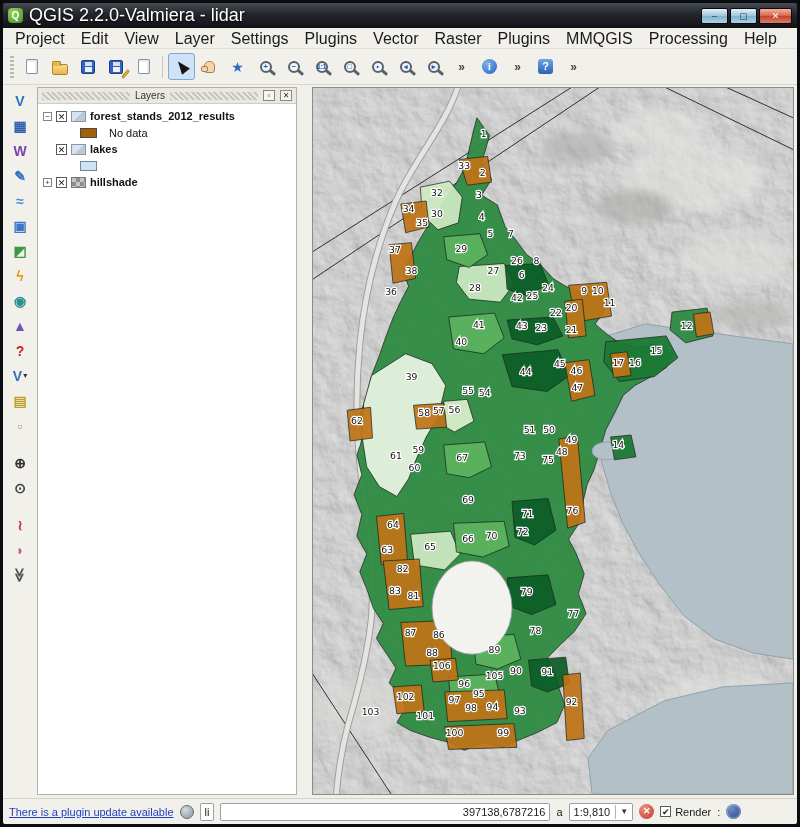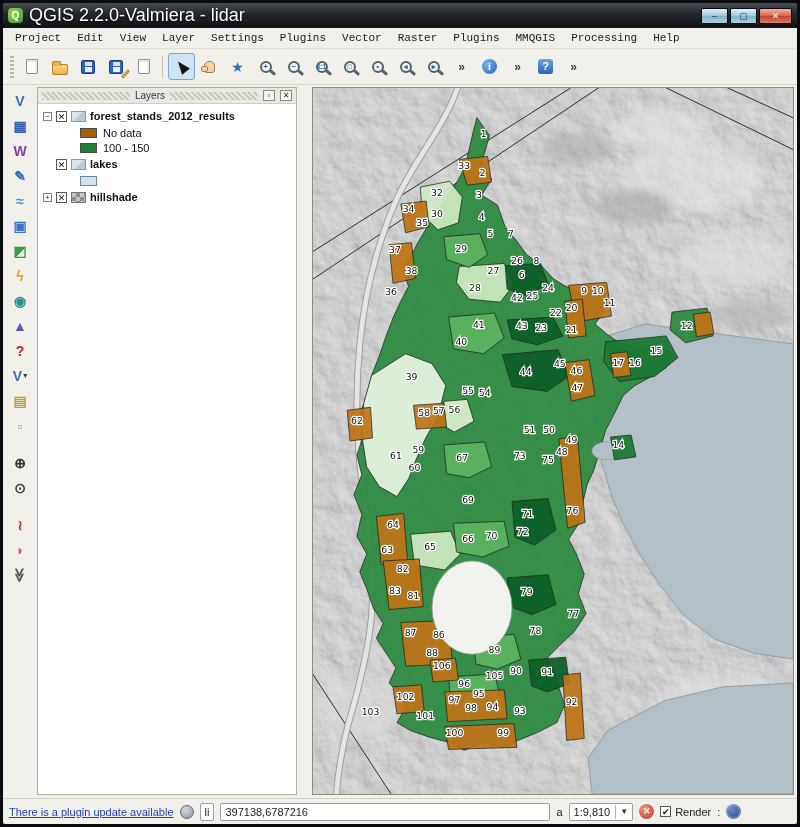--- a/index.html
+++ b/index.html
@@ -11,22 +11,22 @@
             align-items:center;padding:0 5px;gap:6px;flex:0 0 auto;}
   .qgis-logo{width:15px;height:15px;border-radius:4px;background:radial-gradient(circle at 35% 30%,#9fd35c,#3f8f2f);
              color:#fff;font-size:10px;font-weight:bold;text-align:center;line-height:15px;}
   .title-text{color:#fff;font-size:18px;flex:1;text-shadow:0 1px 2px #000;}
   .winbtns{display:flex;gap:2px;}
   .winbtn{width:27px;height:16px;border:1px solid #07090c;border-radius:2px;display:flex;align-items:center;
           justify-content:center;font-size:9px;color:#0a3750;
           background:linear-gradient(#e2f2fa,#9fc6db 48%,#82b2cd 52%,#abd2e6);}
   .winbtn.close{width:33px;color:#fff;background:linear-gradient(#f4b3a1,#d9654d 48%,#c14431 52%,#da7b62);}
   
-  .menubar{height:21px;background:#f2f0ea;display:flex;align-items:center;padding:0 4px;font-size:11px;
-           color:#1a1a1a;flex:0 0 auto;border-bottom:1px solid #e2dfd7;font-family:Liberation Mono, monospace;}
+  .menubar{height:21px;background:#f2f0ea;display:flex;padding:0 4px;font-size:16px;
+           color:#1a1a1a;flex:0 0 auto;border-bottom:1px solid #e2dfd7;}
   .menu-item{padding:2px 8px;border-radius:2px;}
   
   .toolbar{height:36px;background:#f2f0ea;display:flex;align-items:center;padding:2px 4px;gap:1px;
            flex:0 0 auto;border-bottom:1px solid #d9d6cc;}
   .thandle{width:4px;height:22px;margin:0 3px;background:repeating-linear-gradient(#b9b6ac 0 2px,transparent 2px 4px);}
   .tbtn{width:27px;height:27px;border-radius:3px;display:flex;align-items:center;justify-content:center;position:relative;}
   .tbtn.active{background:#cfe3f6;border:1px solid #7fa8d0;}
   .tsep{width:1px;height:22px;background:#c8c4ba;margin:0 4px;}
   .ic{position:relative;display:inline-block;}
   .ic-page{width:12px;height:15px;background:#fff;border:1px solid #8a93a2;border-radius:1px;
@@ -77,38 +77,38 @@
   .trow{display:flex;align-items:center;height:18px;gap:4px;padding-left:5px;}
   .exp{width:9px;height:9px;border:1px solid #848484;font-size:8px;line-height:7px;text-align:center;
           background:#fff;color:#333;flex:0 0 auto;}
   .exp.hidden{visibility:hidden;}
   .cbx{width:11px;height:11px;border:1px solid #5a5a5a;background:#fff;font-size:9px;line-height:10px;
           text-align:center;color:#1a1a1a;flex:0 0 auto;}
   .lyricon{width:15px;height:11px;border:1px solid #8a97a5;background:linear-gradient(135deg,#d9e4ee 50%,#b9cad9 50%);
           flex:0 0 auto;}
   .lyricon.checker{background:repeating-conic-gradient(#8d8d8d 0 25%,#c6c6c6 0 50%) 0 0/8px 8px;border-color:#777;}
   .lyr-name{font-weight:bold;white-space:nowrap;}
-  .legend-row{display:flex;align-items:center;height:15px;gap:6px;padding-left:42px;}
+  .legend-row{display:flex;align-items:center;height:15px;gap:12px;padding-left:42px;}
   .swatch{width:17px;height:10px;border:1px solid #4a4a4a;flex:0 0 auto;}
   .swatch.blue{border-color:#6f87a0;}
   
   .mapwrap{flex:1;position:relative;margin:2px 3px 3px 0;border:1px solid #8e8b83;background:#c7c7c7;
            overflow:hidden;min-width:0;}
   .mapwrap svg{position:absolute;inset:0;width:100%;height:100%;}
   .stand-label{font-family:"DejaVu Sans",sans-serif;font-size:9.5px;fill:#121212;stroke:#ffffff;
            stroke-width:2.4px;paint-order:stroke;text-anchor:middle;}
   
   .statusbar{height:26px;background:#f2f0ea;border-top:1px solid #d4d1c7;display:flex;align-items:center;
            padding:0 6px;gap:6px;font-size:11px;color:#222;flex:0 0 auto;}
   .status-link{color:#1f3fc4;text-decoration:underline;white-space:nowrap;}
   .plug-icon{width:14px;height:14px;border-radius:50%;background:radial-gradient(circle at 35% 30%,#d5dbe2,#8a939e);
            border:1px solid #636b75;}
   .mini-field{background:#fff;border:1px solid #9aa0a8;border-radius:2px;height:18px;line-height:16px;
            padding:0 4px;}
-  .coordbox{flex:1;text-align:left;max-width:330px;}
+  .coordbox{flex:1;text-align:right;max-width:330px;}
   .scalebox{display:flex;align-items:center;gap:5px;}
   .combo-arrow{font-size:8px;color:#333;border-left:1px solid #b6b3aa;padding-left:4px;height:14px;line-height:14px;}
   .stop-icon{width:15px;height:15px;border-radius:50%;background:radial-gradient(circle at 35% 30%,#ef8f7f,#c0392b);
            color:#fff;font-size:9px;font-weight:bold;text-align:center;line-height:15px;}
   .crs-icon{width:15px;height:15px;border-radius:50%;background:radial-gradient(circle at 35% 30%,#6f8fc8,#203f7d);
            box-shadow:inset 0 0 0 2px rgba(255,255,255,.25);}
   .render-wrap{display:flex;align-items:center;gap:4px;}
 </style>
 </head>
 <body>
@@ -298,24 +298,20 @@
         <div class="trow">
           <span class="exp">−</span>
           <span class="cbx">✕</span>
           <span class="lyricon"></span>
           <span class="lyr-name">forest_stands_2012_results</span>
         </div>
 
         <div class="legend-row">
           <span class="swatch" style="background: rgb(165, 94, 10);"></span>
           <span>No data</span>
-        </div>
-        <div class="legend-row">
-          <span class="swatch" style="background: rgb(29, 130, 54);"></span>
-          <span>100 - 150</span>
         </div>
 
         <div class="trow">
           <span class="exp hidden"></span>
           <span class="cbx">✕</span>
           <span class="lyricon"></span>
           <span class="lyr-name">lakes</span>
         </div>
         <div class="legend-row">
           <span class="swatch blue" style="background: rgb(207, 226, 242);"></span>

